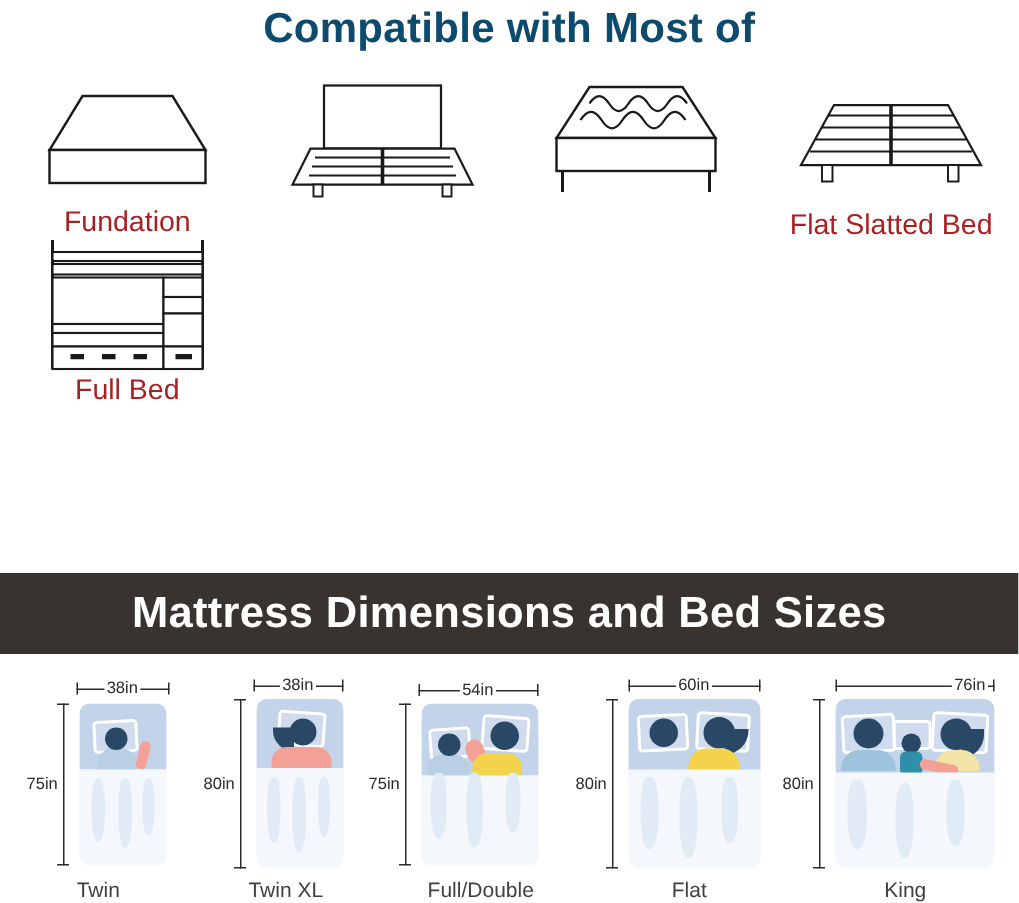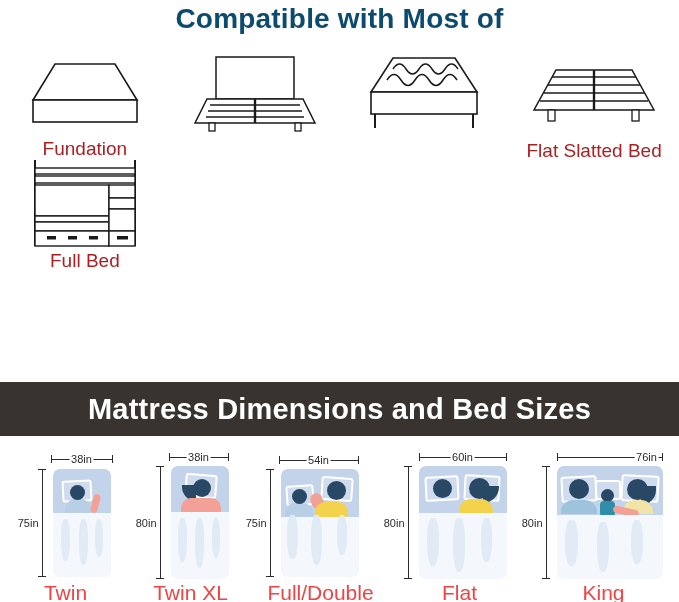--- a/index.html
+++ b/index.html
@@ -91,22 +91,22 @@
     align-items: flex-end;
     justify-content: center;
   }
   .size-cell {
     display: flex;
     flex-direction: column;
     align-items: center;
     position: relative;
   }
   .size-name {
-    font-size: 21px;
-    color: #ef4444;
+    font-size: 14px;
+    color: #404040;
     margin-top: 3px;
     line-height: 18px;
   }
 
   .diagram-wrap { position: relative; }
 
   .dim-top {
     position: absolute;
     top: 0;
     height: 16px;

